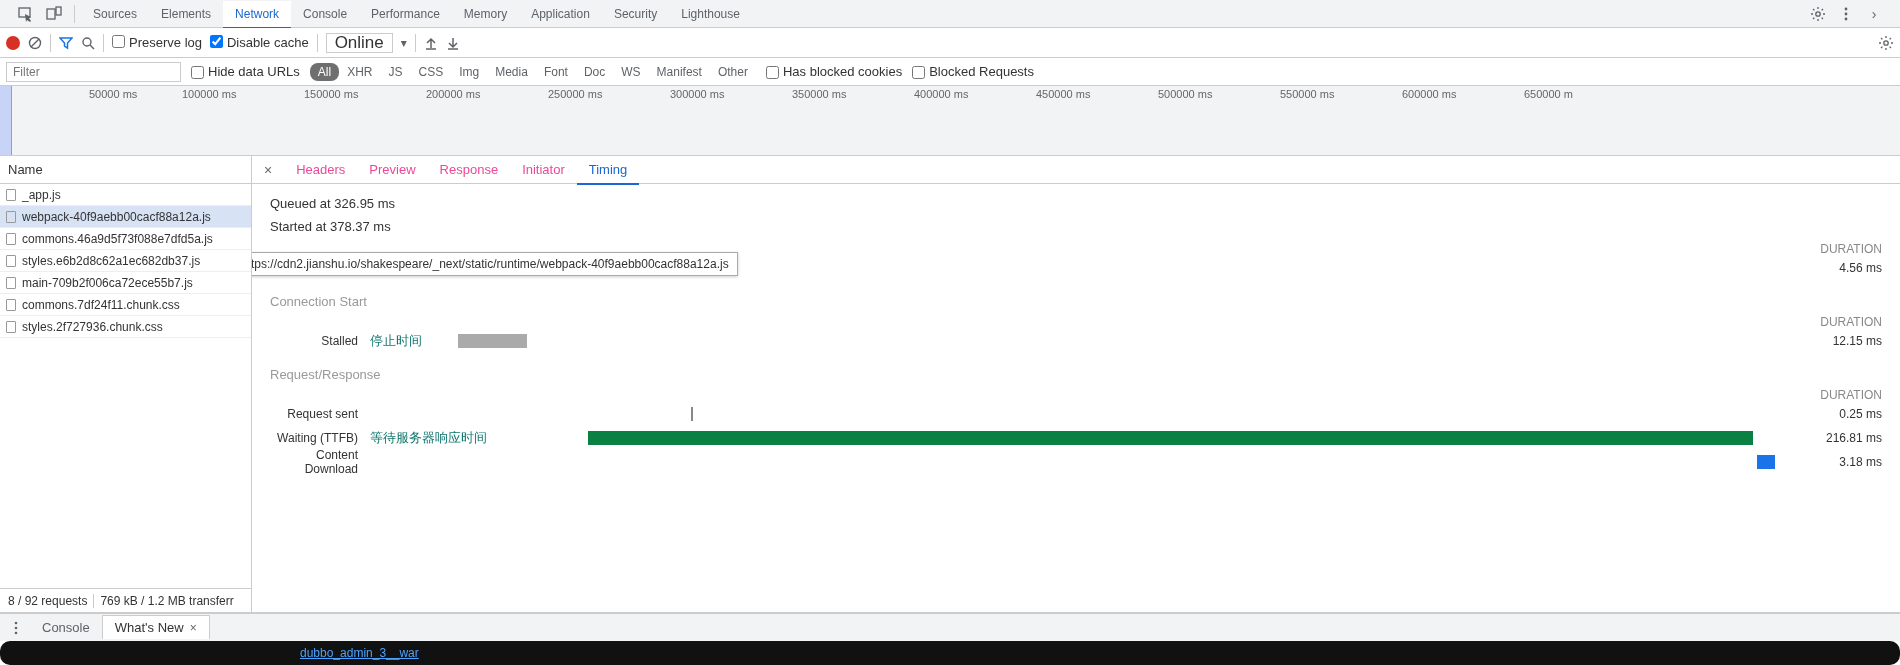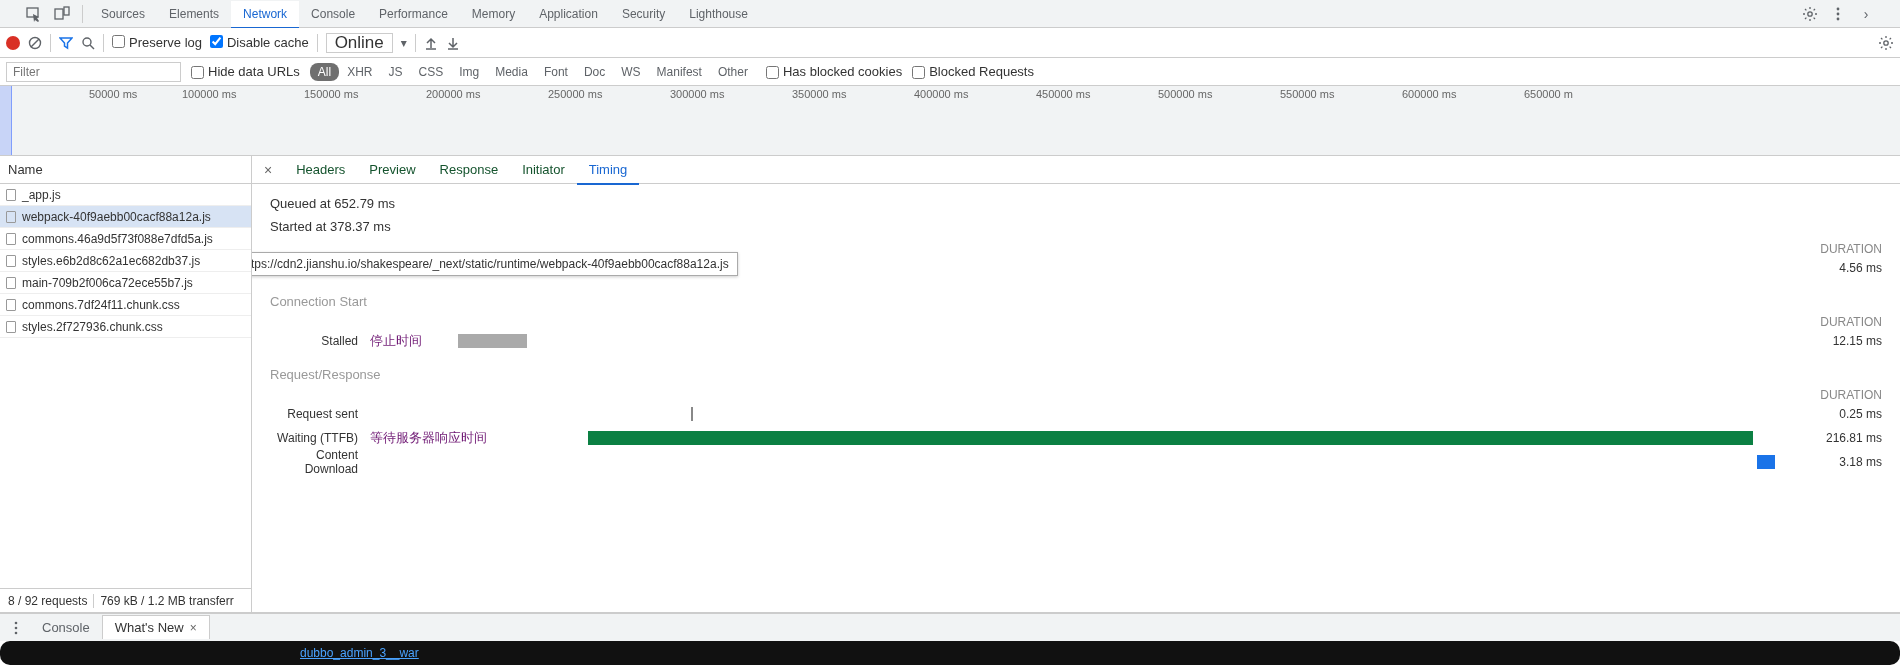--- a/index.html
+++ b/index.html
@@ -1,19 +1,19 @@
 <!DOCTYPE html>
 <html><head>
 <meta charset="utf-8">
 <style>
   * { box-sizing: border-box; margin: 0; padding: 0; }
   body { font-family: Arial, "Segoe UI", sans-serif; font-size: 12px; color: #333; background: #fff; width: 1900px; height: 665px; overflow: hidden; display: flex; flex-direction: column; }
   
   
-  .panel-tabs { display: flex; align-items: center; background: #f1f3f4; border-bottom: 1px solid #ccc; height: 28px; padding: 0 20px; }
+  .panel-tabs { display: flex; align-items: center; background: #f1f3f4; border-bottom: 1px solid #ccc; height: 28px; padding: 0 12px; }
   .panel-tabs .icon { width: 20px; height: 20px; display: inline-flex; align-items: center; justify-content: center; margin: 0 4px; cursor: pointer; }
   .panel-tabs .sep { width:1px; height:18px; background:#ccc; margin:0 6px; }
   .panel-tabs .tab { padding: 6px 12px; color: #5f6368; cursor: pointer; }
   .panel-tabs .tab.active { color: #1967d2; border-bottom: 2px solid #1967d2; background:#fff; }
   .spacer { flex: 1; }
   .gear, .kebab { color:#5f6368; }
 
   
   .toolbar { display:flex; align-items:center; background:#fff; border-bottom:1px solid #ccc; height:30px; padding:0 6px; gap:8px; }
   .toolbar .record-dot { width:14px; height:14px; border-radius:50%; background:#d93025; }
@@ -44,29 +44,29 @@
   .file-list { flex:1; overflow:auto; }
   .file-row { height:22px; display:flex; align-items:center; padding:0 6px; gap:6px; border-bottom:1px solid #eee; font-size:12px; cursor:pointer;}
   .file-row.selected { background:#d7e3f4; }
   .file-row .doc-icon { width:10px; height:12px; border:1px solid #999; border-radius:1px; flex-shrink:0; }
   .status-bar { height:24px; border-top:1px solid #ccc; display:flex; align-items:center; padding:0 8px; gap:6px; font-size:12px; color:#333; }
   .status-bar .vsep { width:1px; height:14px; background:#ccc; }
 
   .right { flex:1; display:flex; flex-direction:column; position:relative;}
   .detail-tabs { height:28px; border-bottom:1px solid #ccc; display:flex; align-items:center; gap:4px; padding-left:4px;}
   .detail-tabs .close { font-size:14px; color:#666; padding:0 8px; cursor:pointer;}
-  .detail-tabs .dtab { padding:6px 12px; color:#14532d; font-size:13px; cursor:pointer;}
+  .detail-tabs .dtab { padding:6px 12px; color:#ec4899; font-size:13px; cursor:pointer;}
   .detail-tabs .dtab.active { color:#1967d2; border-bottom:2px solid #1967d2;}
   
   .detail-body { flex:1; overflow:auto; padding:12px 18px; font-size:13px; position:relative;}
   .detail-body .line { margin-bottom:8px; color:#333;}
   .section-title { color:#999; margin:14px 0 6px; }
   .timing-row { display:flex; align-items:center; height:24px; }
   .timing-row .lbl { width:100px; text-align:right; padding-right:12px; color:#333; font-size:12px;}
-  .timing-row .note { padding-right:10px; font-size:13px; color:#701a75;}
+  .timing-row .note { padding-right:10px; font-size:13px; color:#0f766e;}
   .timing-row .barwrap { flex:1; position:relative; height:14px;}
   .timing-row .bar { position:absolute; top:0; bottom:0; }
   .timing-row .dur { width:90px; text-align:right; padding-left:10px; color:#333; font-size:12px;}
   .dur-header { display:flex; }
   .dur-header .lbl {width:100px;}
   .dur-header .mid {flex:1;}
   .dur-header .dhead { width:90px; text-align:right; color:#888; font-size:12px;}
 
   
   .tooltip { position:absolute; left:-20px; top:68px; background:#fff; border:1px solid #aaa; padding:4px 8px; font-size:12px; color:#333; box-shadow:0 1px 3px rgba(0,0,0,0.2); white-space:nowrap; z-index:10;}
@@ -252,21 +252,21 @@
   </div>
 
   <div class="right">
     <div class="detail-tabs">
       <span class="close">×</span>
       <span id="detailtabs-holder"><span class="dtab">Headers</span><span class="dtab">Preview</span><span class="dtab">Response</span><span class="dtab">Initiator</span><span class="dtab active">Timing</span></span>
     </div>
     <div class="detail-body">
       <div class="tooltip">https://cdn2.jianshu.io/shakespeare/_next/static/runtime/webpack-40f9aebb00cacf88a12a.js</div>
 
-      <div class="line">Queued at 652.79 ms</div>
+      <div class="line">Queued at 326.95 ms</div>
       <div class="line">Started at 378.37 ms</div>
 
       <div class="dur-header">
           <span class="lbl"></span>
           <span class="mid"></span>
           <span class="dhead">DURATION</span>
         </div>
       <div class="timing-row">
         <span class="lbl">Queueing</span>
         <span class="note">排队时间</span>

